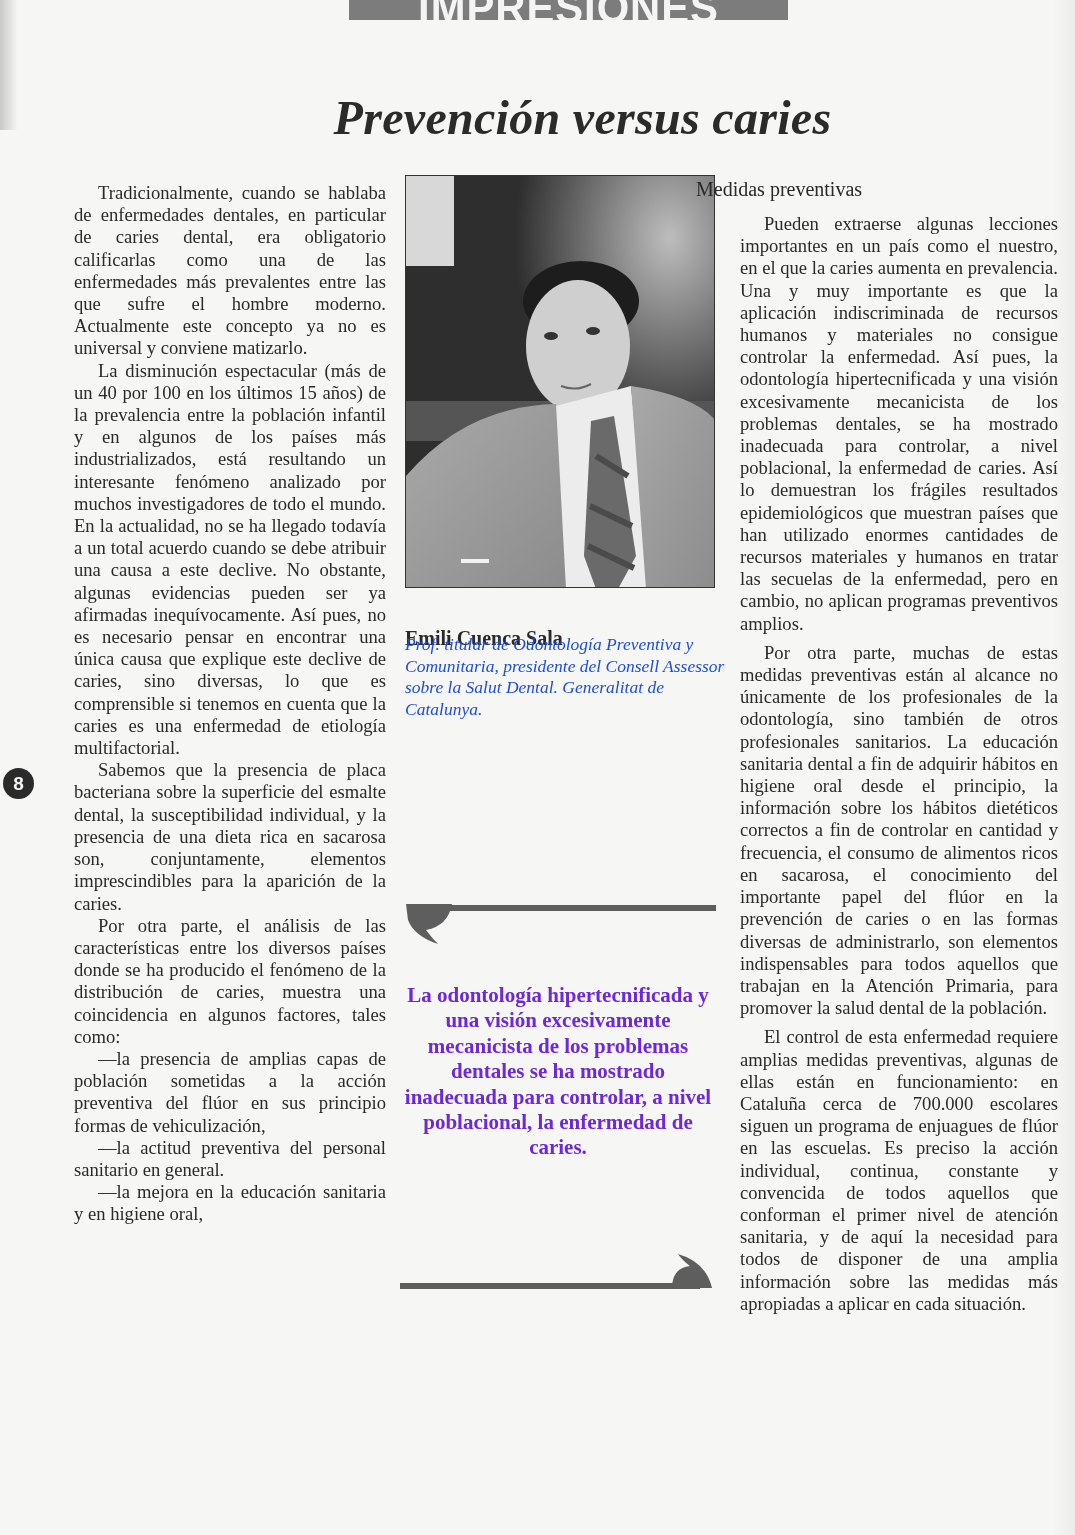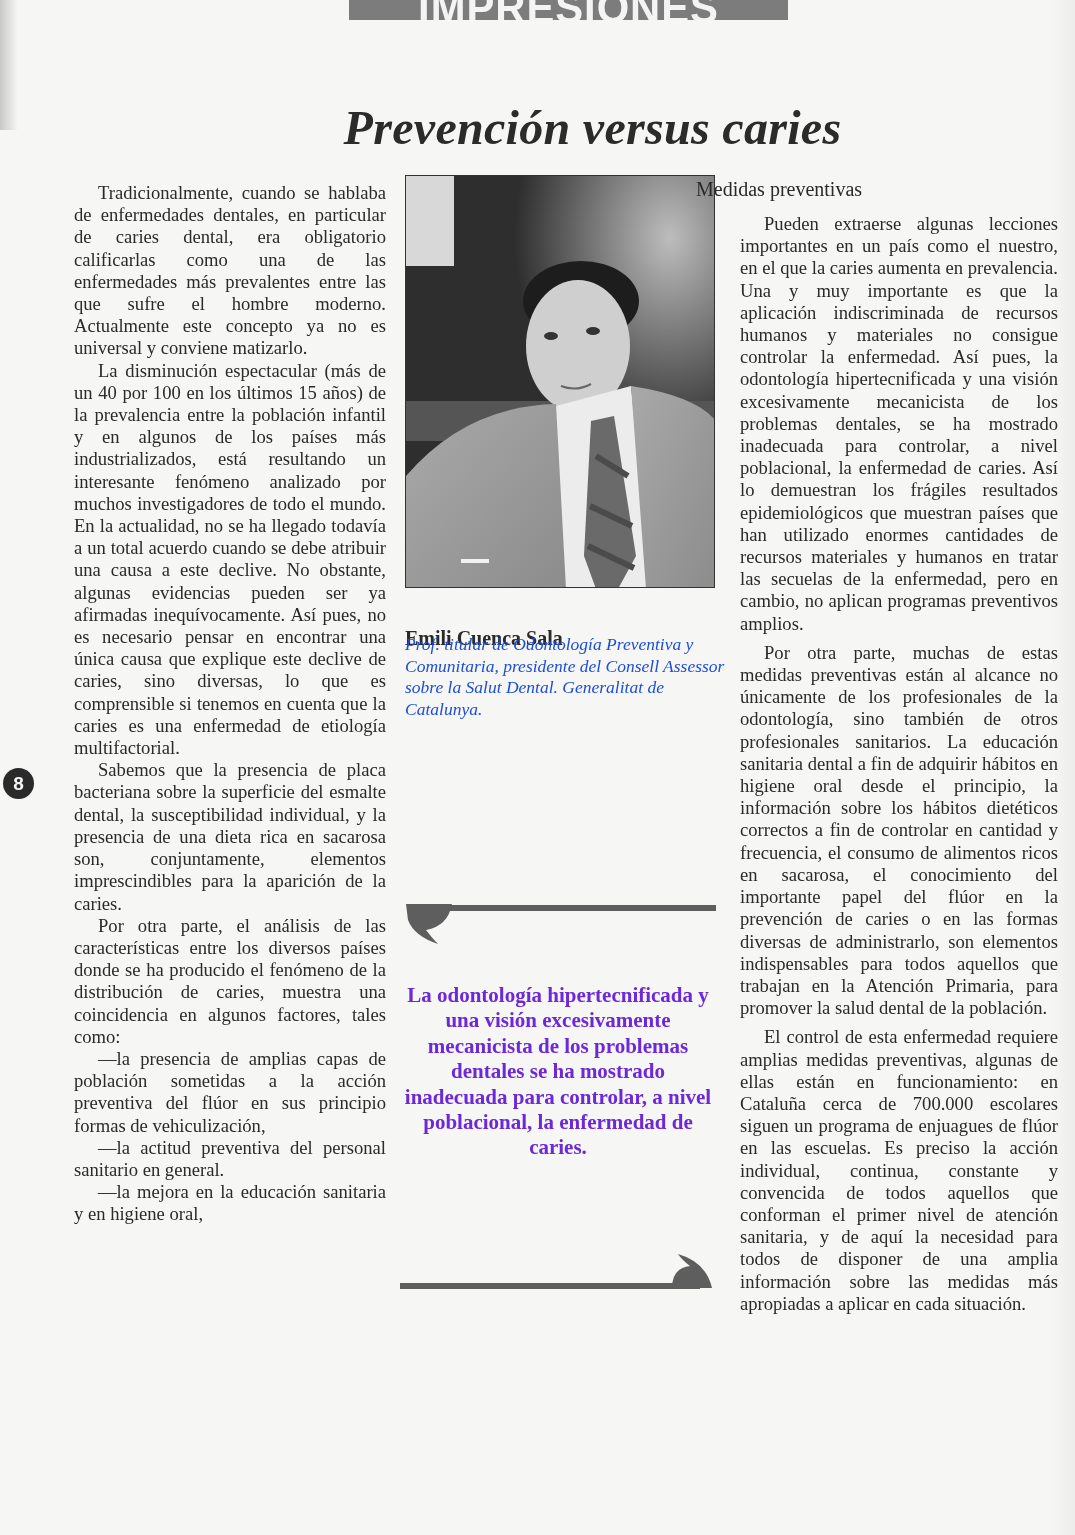--- a/index.html
+++ b/index.html
@@ -73,21 +73,21 @@
 </head>
 <body>
 
 <div class="page-shade-left"></div>
 <div class="right-edge-shade"></div>
 
 <div class="banner">
   <div class="banner-text">IMPRESIONES</div>
 </div>
 
-<h1 class="title" style="margin:10px;">Prevención versus caries</h1>
+<h1 class="title" style="margin:0;">Prevención versus caries</h1>
 
 <div class="col col-left">
   <p>Tradicionalmente, cuando se hablaba de enfermedades dentales, en particular de caries dental, era obligatorio calificarlas como una de las enfermedades más prevalentes entre las que sufre el hombre moderno. Actualmente este concepto ya no es universal y conviene matizarlo.</p>
   <p>La disminución espectacular (más de un 40 por 100 en los últimos 15 años) de la prevalencia entre la población infantil y en algunos de los países más industrializados, está resultando un interesante fenómeno analizado por muchos investigadores de todo el mundo. En la actualidad, no se ha llegado todavía a un total acuerdo cuando se debe atribuir una causa a este declive. No obstante, algunas evidencias pueden ser ya afirmadas inequívocamente. Así pues, no es necesario pensar en encontrar una única causa que explique este declive de caries, sino diversas, lo que es comprensible si tenemos en cuenta que la caries es una enfermedad de etiología multifactorial.</p>
   <p>Sabemos que la presencia de placa bacteriana sobre la superficie del esmalte dental, la susceptibilidad individual, y la presencia de una dieta rica en sacarosa son, conjuntamente, elementos imprescindibles para la aparición de la caries.</p>
   <p>Por otra parte, el análisis de las características entre los diversos países donde se ha producido el fenómeno de la distribución de caries, muestra una coincidencia en algunos factores, tales como:</p>
   <p>—la presencia de amplias capas de población sometidas a la acción preventiva del flúor en sus principio formas de vehiculización,</p>
   <p>—la actitud preventiva del personal sanitario en general.</p>
   <p>—la mejora en la educación sanitaria y en higiene oral,</p>
 </div>

